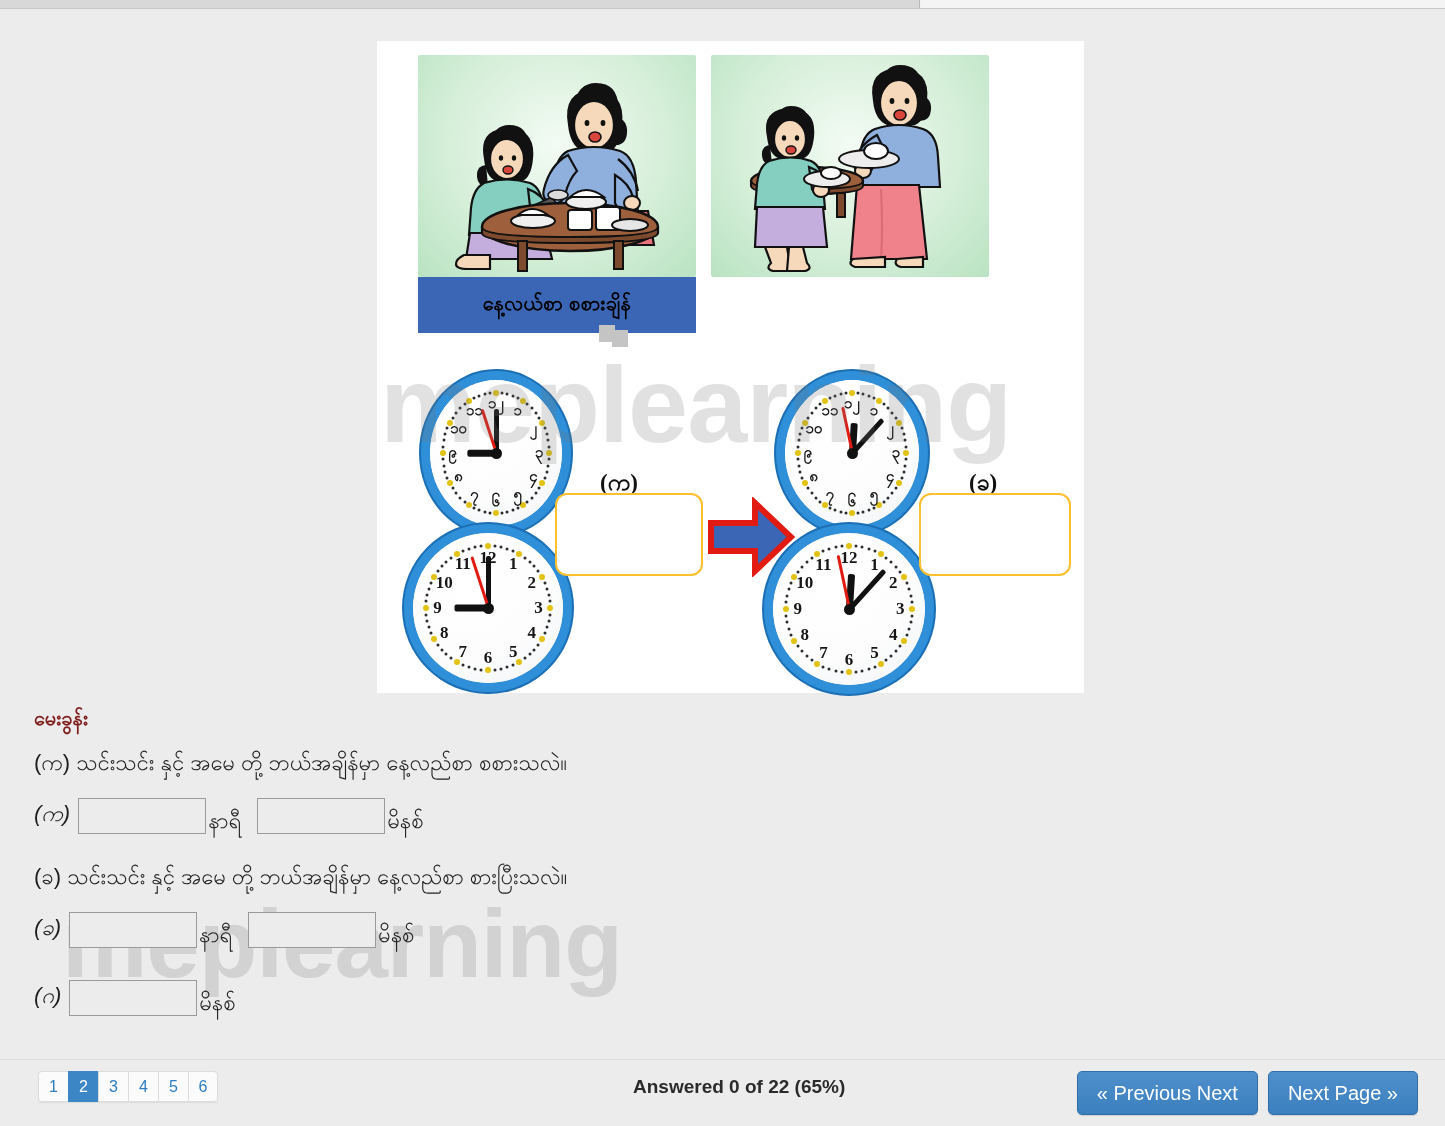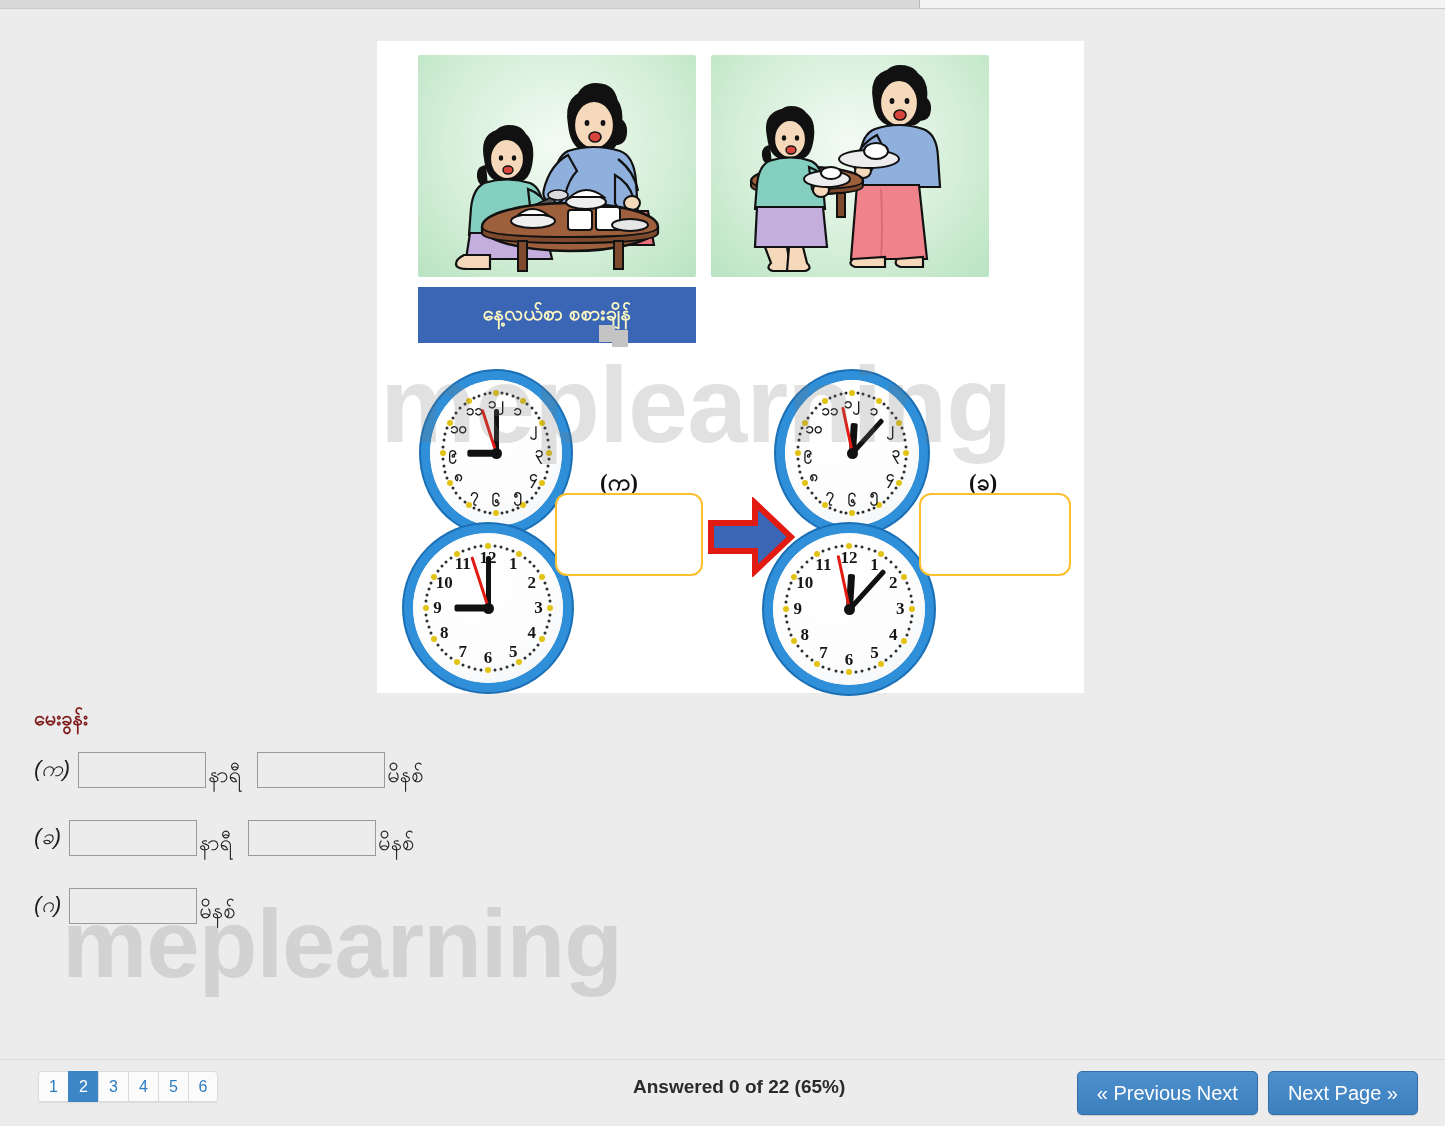--- a/index.html
+++ b/index.html
@@ -54,24 +54,24 @@
   }
   .panel { width: 278px; }
   .panel-art {
     width: 278px; height: 222px;
     border-radius: 2px;
     position: relative;
     overflow: hidden;
     background: radial-gradient(ellipse at 50% 40%, #f3fbf4 0%, #d6efd9 55%, #b9e3c2 100%);
   }
   .panel-caption {
-    margin-top: 10px;
+    margin-top: 0;
     width: 278px; height: 56px;
     background: #3a66b5;
-    color: #fef9c3;
+    color: #000000;
     display: flex; align-items: center; justify-content: center;
     font-size: 20px; font-weight: bold;
     letter-spacing: 0.4px;
   }
   .panel-caption.p2 { background: #3a66b5; }
 
   
   .nub { position: absolute; width: 16px; height: 17px; background: #c4c4c4; }
 
   
@@ -712,28 +712,30 @@
         <div class="ans-box" style="left:542px; top:140px; width:152px; height:83px;"></div>
       </div>
     </div>
 
     <div class="wm wm-1">meplearning</div>
     <div class="wm wm-2">meplearning</div>
 
     <div class="qblock">
       <div class="q-heading">မေးခွန်း</div>
 
+      <div class="q-text">(က)  သင်းသင်း နှင့် အမေ တို့ ဘယ်အချိန်မှာ နေ့လည်စာ စစားသလဲ။</div>
       <div class="q-answer-row">
         <span class="tag">(က)</span>
         <input class="q-input" type="text" value="" style="">
         <span class="unit">နာရီ</span>
         <input class="q-input" type="text" value="" style="">
         <span class="unit last">မိနစ်</span>
       </div>
 
+      <div class="q-text">(ခ)  သင်းသင်း နှင့် အမေ တို့ ဘယ်အချိန်မှာ နေ့လည်စာ စားပြီးသလဲ။</div>
       <div class="q-answer-row">
         <span class="tag">(ခ)</span>
         <input class="q-input" type="text" value="" style="">
         <span class="unit">နာရီ</span>
         <input class="q-input" type="text" value="" style="">
         <span class="unit last">မိနစ်</span>
       </div>
 
       <div class="q-answer-row">
         <span class="tag">(ဂ)</span>

